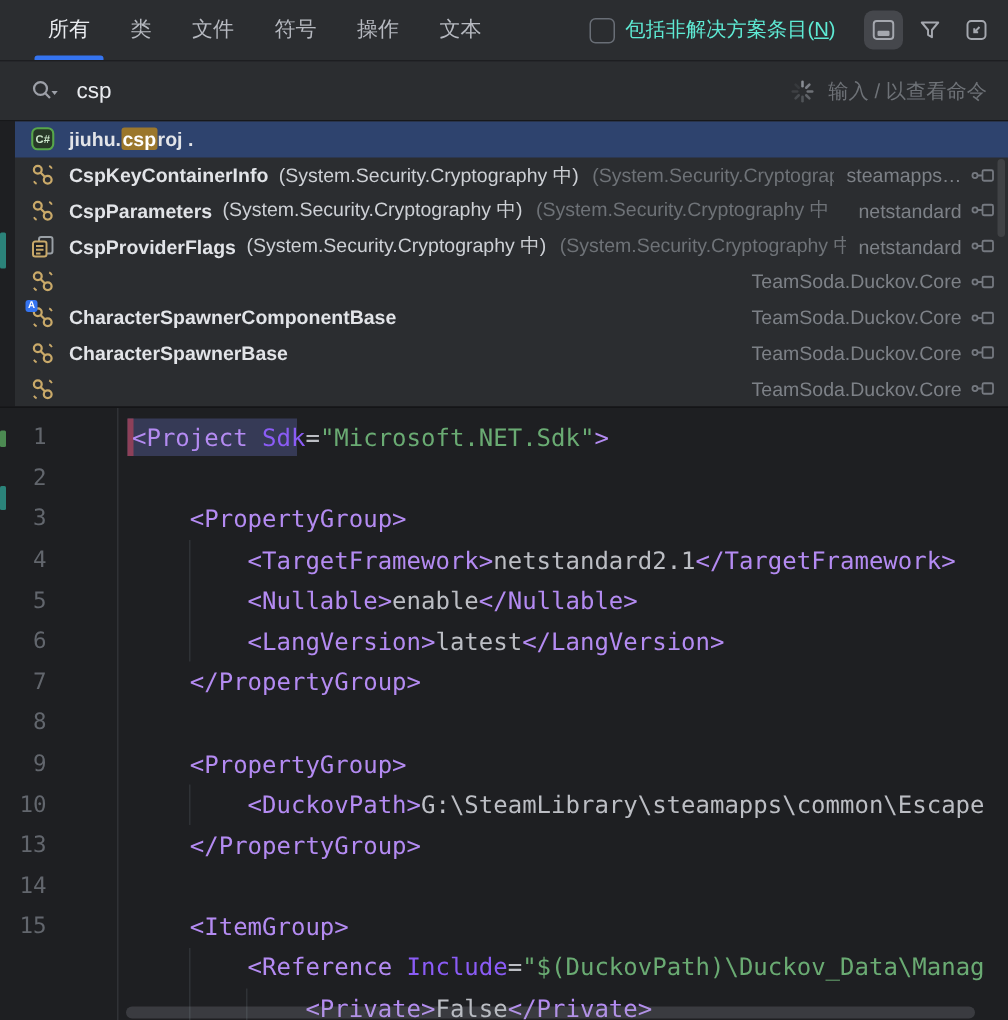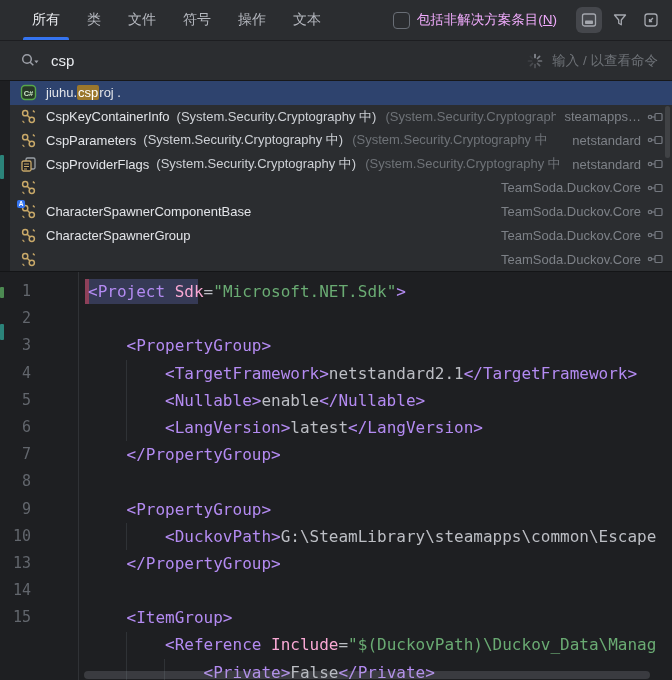--- a/index.html
+++ b/index.html
@@ -10,57 +10,57 @@
   }
   
   .topbar{position:absolute;left:0;top:0;width:672px;height:41px;background:#2b2d30;
           border-bottom:1px solid #1d1e21;box-sizing:border-box;display:flex;align-items:center;}
   .tabs{display:flex;gap:27px;margin-left:32px;height:100%;}
   .tab{font-size:14px;color:#b6b9c0;display:flex;align-items:center;height:40px;position:relative;cursor:default;white-space:nowrap;}
   .tab.active{color:#e9ebef;}
   .tab.active::after{content:"";position:absolute;left:-9px;right:-9px;bottom:0;height:3px;background:#3574f0;border-radius:2px 2px 0 0;}
   .topbar-right{margin-left:auto;display:flex;align-items:center;margin-right:8px;}
   .checkbox{width:15px;height:15px;border:1.6px solid #696e76;border-radius:4px;flex:none;}
-  .checklabel{font-size:13.5px;color:#f0abfc;margin:0 14px 0 7px;white-space:nowrap;}
+  .checklabel{font-size:13.5px;color:#5eead4;margin:0 14px 0 7px;white-space:nowrap;}
   .checklabel .mn{text-decoration:underline;}
   .iconbtn{width:26px;height:26px;border-radius:6px;display:flex;align-items:center;justify-content:center;margin-left:5px;}
   .iconbtn.toggled{background:#45474c;}
   
   .searchbar{position:absolute;left:0;top:41px;width:672px;height:40px;background:#2b2d30;
              border-bottom:1px solid #17181a;box-sizing:border-box;display:flex;align-items:center;}
   .search-icon-wrap{margin-left:20px;display:flex;align-items:center;}
   .search-input{background:transparent;border:none;outline:none;color:#e9ebef;font-size:15px;
                 margin-left:9px;flex:1;font-family:"Liberation Sans",sans-serif;}
   .search-hint{display:flex;align-items:center;gap:9px;margin-right:14px;color:#6e7277;font-size:13.5px;white-space:nowrap;}
   
   .results{position:absolute;left:0;top:81px;width:672px;height:190px;}
   .results-body{position:absolute;left:10px;top:0;right:0;bottom:0;background:#2b2d30;}
   .row{height:23.75px;display:flex;align-items:center;padding:0 8px 0 10px;box-sizing:border-box;}
   .row.selected{background:#2e436e;}
   .row-icon{width:17px;height:17px;margin-right:9px;flex:none;position:relative;}
   .abadge{position:absolute;left:-3px;top:-3px;width:8px;height:8px;background:#3574f0;border-radius:2px;
           color:#fff;font-size:6.5px;font-weight:bold;line-height:8px;text-align:center;}
-  .row-name{font-size:13px;color:#e2e4e8;white-space:pre;flex:none;}
+  .row-name{font-size:13px;color:#e2e4e8;white-space:pre;flex:none;font-weight:bold;}
   .row-qual{font-size:13px;color:#cdd0d5;margin-left:7px;white-space:pre;flex:none;}
   .row-ctx{font-size:13px;color:#6e7277;margin-left:9px;flex:1 1 auto;min-width:0;overflow:hidden;white-space:nowrap;}
   .row-spacer{flex:1 1 auto;}
   .row-loc{font-size:13px;color:#7d8187;margin-left:8px;flex:none;white-space:nowrap;}
   .row-locicon{margin-left:6px;flex:none;display:flex;}
   .match{background:#9b772c;color:#ffffff;border-radius:2px;padding:0 1px;}
   .res-scroll{position:absolute;right:2px;top:25px;width:5px;height:52px;background:rgba(255,255,255,0.10);border-radius:3px;}
   
   .editor{position:absolute;left:0;top:271px;width:672px;height:409px;background:#1e1f22;
           border-top:1px solid #141517;box-sizing:border-box;overflow:hidden;}
   .gutter{position:absolute;left:0;top:6px;width:68px;}
   .gutter div{height:27.2px;line-height:27.2px;text-align:right;padding-right:37px;color:#62666d;
               font-family:"DejaVu Sans Mono",monospace;font-size:15px;}
   .gutter-divider{position:absolute;left:78px;top:0;width:1px;height:409px;background:#303236;}
   .code{position:absolute;left:88px;top:6px;z-index:2;}
   .codeline{height:27.2px;line-height:27.2px;font-family:"DejaVu Sans Mono",monospace;font-size:16px;white-space:pre;}
-  .tg{color:#b48bf2}.at{color:#f9a8d4}.st{color:#6aab73}.pl{color:#bcbec4}
+  .tg{color:#b48bf2}.at{color:#8b5cf6}.st{color:#6aab73}.pl{color:#bcbec4}
   .tag-highlight{position:absolute;left:85px;top:7px;width:113px;height:25px;background:#363a56;z-index:1;}
   .tag-highlight .strip{position:absolute;left:0;top:0;width:4px;height:25px;background:#8d4059;}
   .indent-guide{position:absolute;width:1px;background:#2f3236;z-index:1;}
   .hscroll{position:absolute;left:84px;top:399px;width:566px;height:8px;background:rgba(170,175,185,0.20);border-radius:4px;z-index:3;}
   .vcs-mark{position:absolute;left:0;width:4px;z-index:5;border-radius:1px;}
 </style>
 </head>
 <body>
 
 <div class="topbar">
@@ -235,21 +235,21 @@
         </span>
       </div>
       <div class="row">
         <span class="row-icon"><svg width="17" height="17" fill="none" stroke="#c9a969" stroke-width="1.5">
             <circle cx="5.2" cy="5.2" r="2.6"></circle>
             <circle cx="11.8" cy="11.8" r="2.6"></circle>
             <path d="M7 7 L10 10"></path>
             <path d="M12.8 2.6 a4.5 4.5 0 0 1 1.8 1.8" stroke-width="1.2"></path>
             <path d="M2.6 12.8 a4.5 4.5 0 0 0 1.8 1.8" stroke-width="1.2"></path>
           </svg></span>
-        <span class="row-name">CharacterSpawnerGroup</span>
+        <span class="row-name">CharacterSpawnerBase</span>
         <span class="row-spacer"></span>
         <span class="row-loc">TeamSoda.Duckov.Core</span>
         <span class="row-locicon">
           <svg width="17" height="14" fill="none" stroke="#757980" stroke-width="1.2">
             <circle cx="3" cy="7" r="1.7"></circle>
             <path d="M4.7 7 H8"></path>
             <rect x="8" y="3.5" width="7" height="7" rx="1"></rect>
           </svg>
         </span>
       </div>

